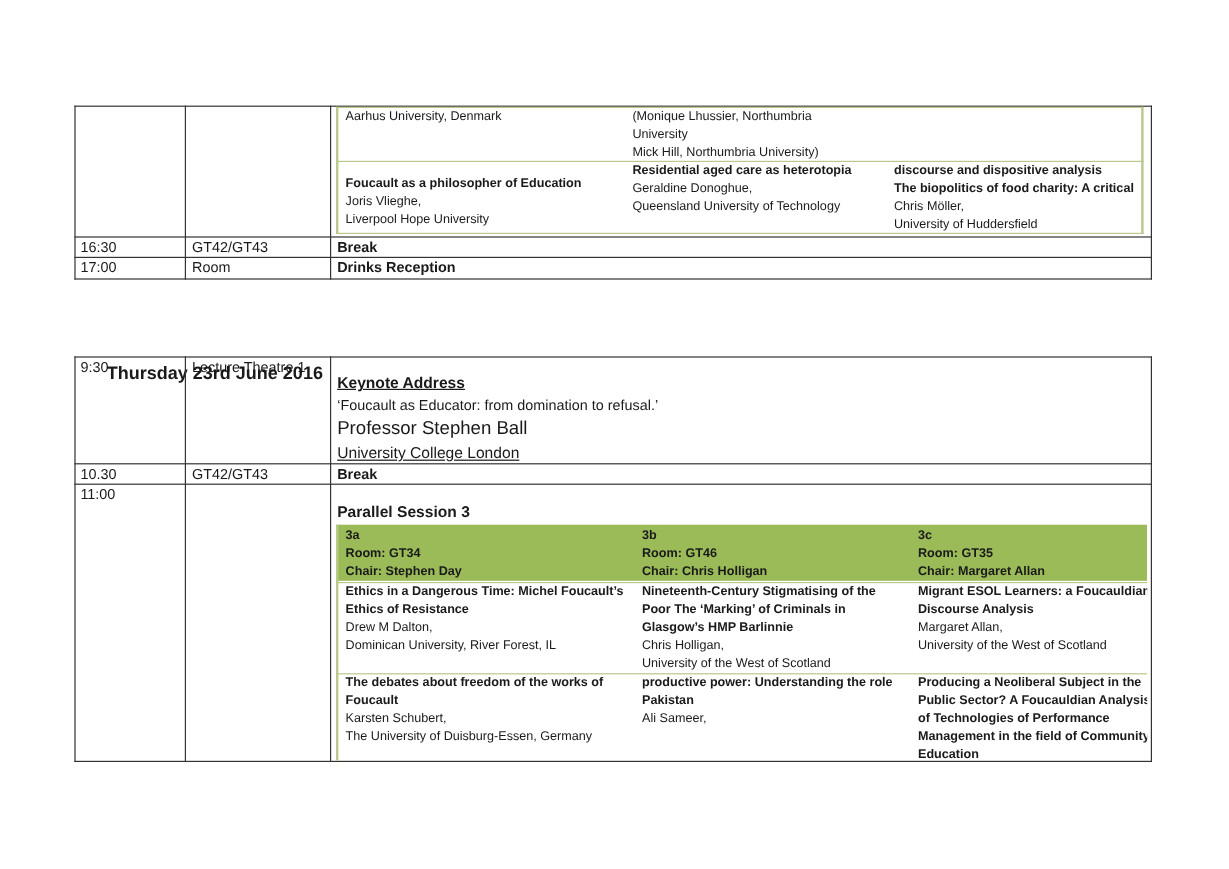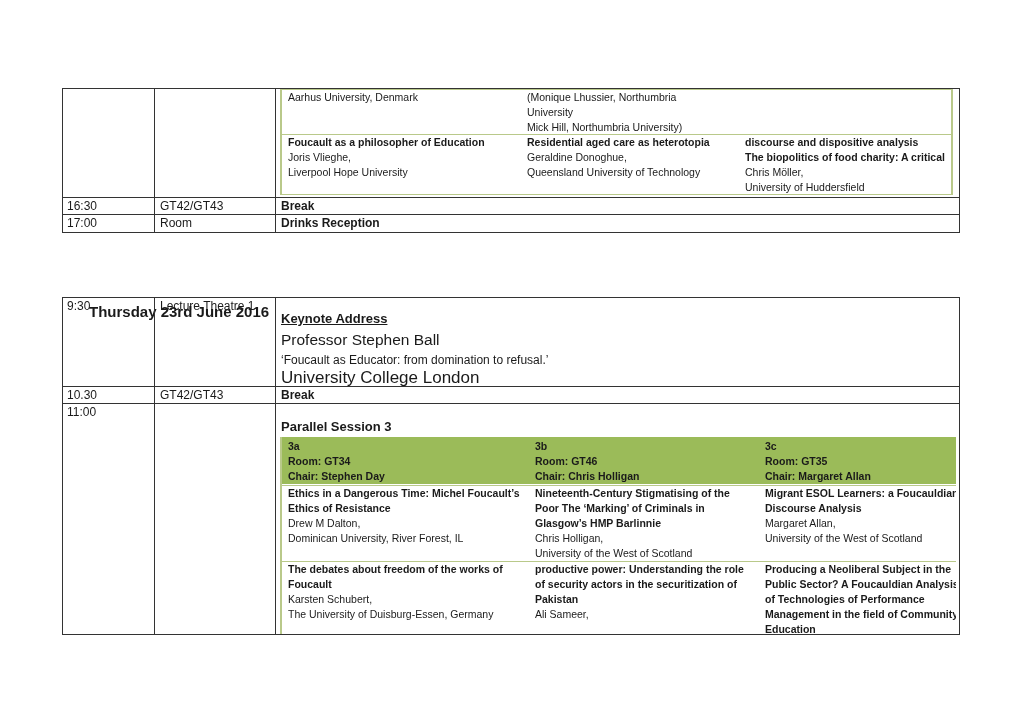--- a/index.html
+++ b/index.html
@@ -39,21 +39,21 @@
 
   <div class="abs txt" style="left:288px; top:90px;">
     <div>Aarhus University, Denmark</div>
   </div>
   <div class="abs txt" style="left:527px; top:90px;">
     <div>(Monique Lhussier,  Northumbria</div>
     <div>University</div>
     <div>Mick Hill,  Northumbria University)</div>
   </div>
 
-  <div class="abs txt" style="left:288px; top:135px;">
+  <div class="abs txt" style="left:288px; top:146px;">
     <div class="b">Foucault as a philosopher of Education</div>
     <div>Joris Vlieghe,</div>
     <div>Liverpool Hope University</div>
   </div>
   <div class="abs txt" style="left:527px; top:135px;">
     <div class="b">Residential aged care as heterotopia</div>
     <div>Geraldine Donoghue,</div>
     <div>Queensland University of Technology</div>
   </div>
   <div class="abs txt" style="left:745px; top:135px;">
@@ -81,23 +81,23 @@
   <div class="hline" style="left:62px; top:634px; width:898px;"></div>
   <div class="vline" style="left:62px; top:297px; height:338px;"></div>
   <div class="vline" style="left:154px; top:297px; height:338px;"></div>
   <div class="vline" style="left:275px; top:297px; height:338px;"></div>
   <div class="vline" style="left:959px; top:297px; height:338px;"></div>
 
   <div class="abs cell-txt" style="left:67px; top:298px;">9:30</div>
   <div class="abs cell-txt" style="left:160px; top:298px;">Lecture Theatre 1</div>
   <div class="abs" style="left:281px; top:309px;">
     <div class="b" style="font-size:13px; line-height:20px;text-decoration:underline;">Keynote Address</div>
+    <div style="font-size:12px; line-height:18px;">‘Foucault as Educator: from domination to refusal.’</div>
     <div style="font-size:15.5px; line-height:22px;">Professor Stephen Ball</div>
-    <div style="font-size:12px; line-height:18px;">‘Foucault as Educator: from domination to refusal.’</div>
-    <div style="font-size:17px; line-height:18px;">University College London</div>
+    <div style="font-size:13px; line-height:18px;text-decoration:underline;">University College London</div>
   </div>
 
   <div class="abs cell-txt" style="left:67px; top:387px;">10.30</div>
   <div class="abs cell-txt" style="left:160px; top:387px;">GT42/GT43</div>
   <div class="abs cell-txt b" style="left:281px; top:387px;">Break</div>
 
   <div class="abs cell-txt" style="left:67px; top:404px;">11:00</div>
   <div class="abs b" style="left:281px; top:417px; font-size:13px; line-height:20px;">Parallel Session 3</div>
 
   <div class="abs clip" style="left:280px; top:437px; width:676px; height:197px;">
@@ -143,21 +143,20 @@
     </div>
 
     <div class="abs txt" style="left:8px; top:125px;">
       <div class="b">The debates about freedom of the works of</div>
       <div class="b">Foucault</div>
       <div>Karsten Schubert,</div>
       <div>The University of Duisburg-Essen, Germany</div>
     </div>
     <div class="abs txt" style="left:255px; top:125px;">
       <div class="b">productive power: Understanding the role</div>
-      <div class="b">of security actors in the securitization of</div>
       <div class="b">Pakistan</div>
       <div>Ali Sameer,</div>
     </div>
     <div class="abs txt" style="left:485px; top:125px;">
       <div class="b">Producing a Neoliberal Subject in the</div>
       <div class="b">Public Sector?  A Foucauldian Analysis</div>
       <div class="b">of Technologies of Performance</div>
       <div class="b">Management in the field of Community</div>
       <div class="b">Education</div>
     </div>

